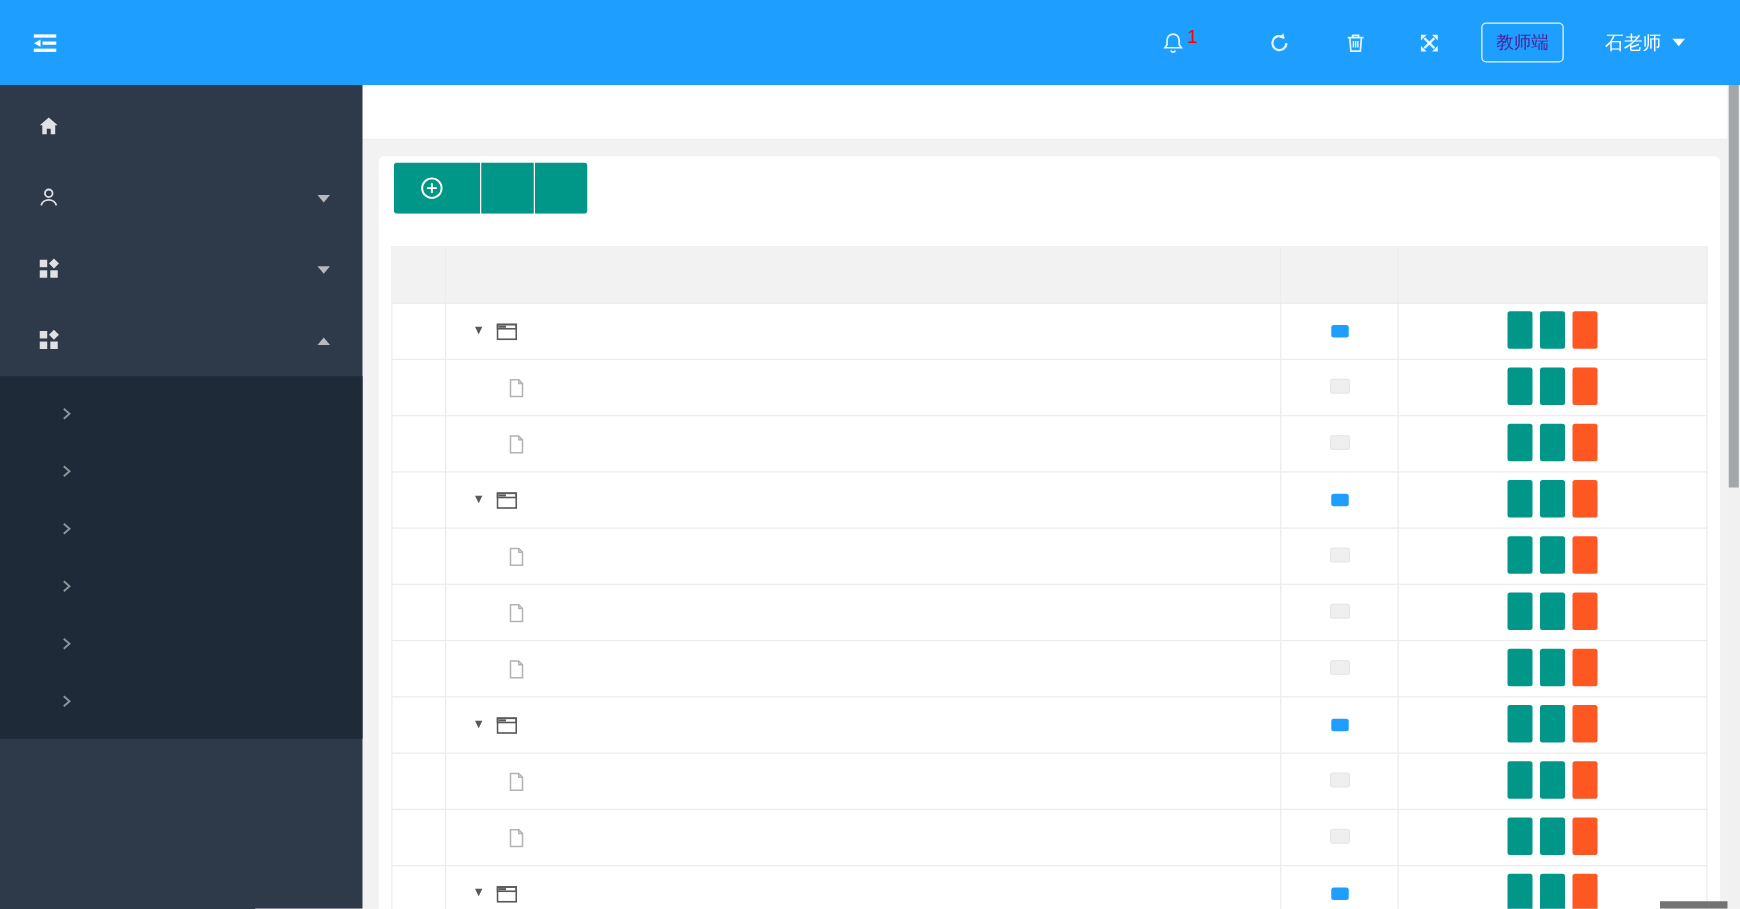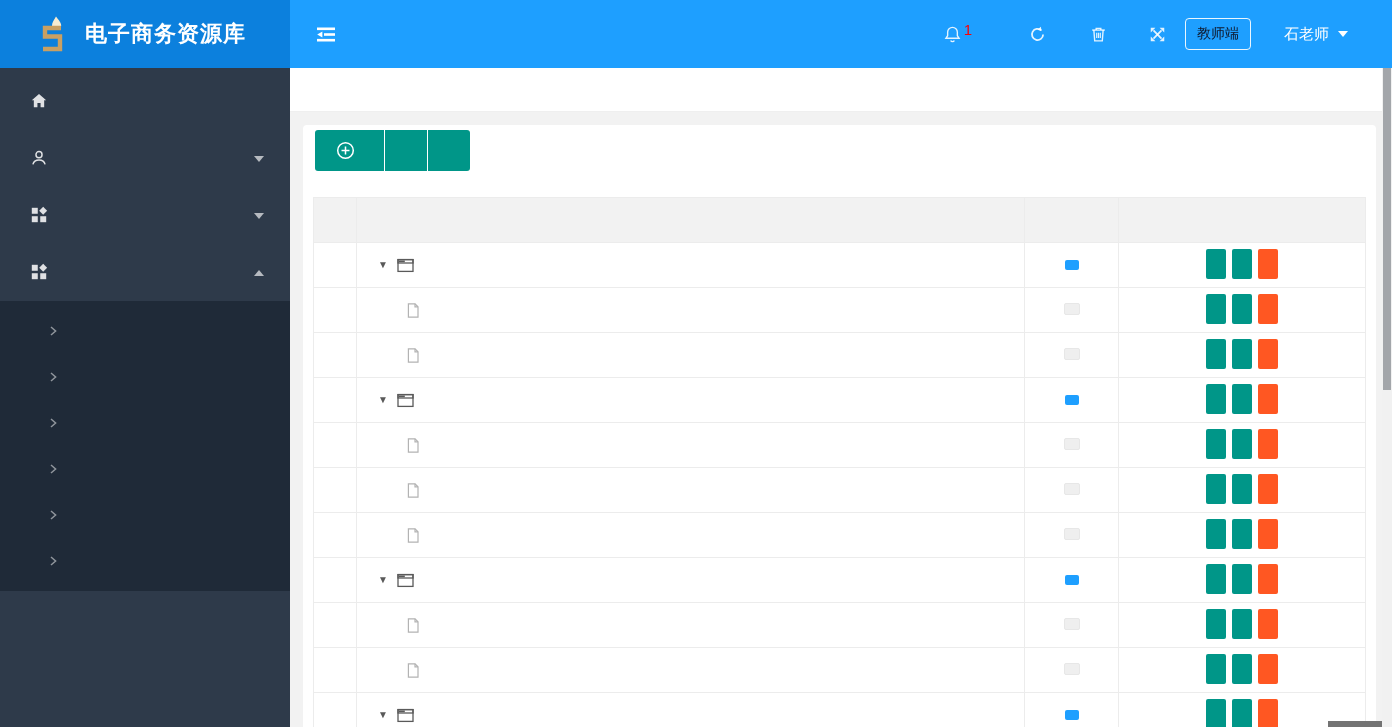--- a/index.html
+++ b/index.html
@@ -17,21 +17,21 @@
   .logo-title{color:#fff;font-size:22px;font-weight:bold;margin-left:15px;letter-spacing:1px;white-space:nowrap;}
   .topbar-main{flex:1;display:flex;align-items:center;position:relative;}
   .collapse-btn{margin-left:23px;width:26px;height:26px;display:flex;align-items:center;justify-content:center;cursor:pointer;color:#fff;}
   .topbar-right{position:absolute;right:44px;top:0;height:68px;display:flex;align-items:center;color:rgba(255,255,255,.88);}
   .tb-ic{display:inline-flex;align-items:flex-start;cursor:pointer;color:rgba(255,255,255,.88);}
   .bell-wrap{position:relative;margin-right:8px;}
   .notif-num{color:var(--notif);font-size:15px;margin-left:2px;position:relative;top:-4px;}
   .ic-refresh{margin-left:48px;}
   .ic-trash{margin-left:42px;}
   .ic-full{margin-left:40px;}
-  .role-btn{margin-left:18px;border:1px solid rgba(255,255,255,.9);border-radius:4px;color:#0f172a;font-size:14px;padding:6px 11px;background:transparent;cursor:pointer;white-space:nowrap;}
+  .role-btn{margin-left:32px;border:1px solid rgba(255,255,255,.9);border-radius:4px;color:#4c1d95;font-size:14px;padding:6px 11px;background:transparent;cursor:pointer;white-space:nowrap;}
   .user-wrap{margin-left:33px;display:flex;align-items:center;cursor:pointer;}
   .user-name{color:#fff;font-size:15px;white-space:nowrap;font-family:Liberation Mono, monospace;}
   .tri{display:inline-block;width:0;height:0;}
   .tri.down{border-left:5px solid transparent;border-right:5px solid transparent;border-top:6px solid currentColor;}
   .tri.up{border-left:5px solid transparent;border-right:5px solid transparent;border-bottom:6px solid currentColor;}
   .user-caret{margin-left:9px;color:#fff;}
 
   
   .sidebar{position:absolute;left:0;top:68px;width:290px;height:659px;background:var(--sidebar);z-index:4;}
   .menu{padding-top:5px;}
@@ -74,29 +74,20 @@
 
   
   .v-scroll{position:absolute;right:0;top:68px;width:10px;height:659px;background:#f1f1f1;z-index:6;}
   .v-thumb{position:absolute;left:1px;top:0;width:8px;height:322px;background:#a3a6aa;border-radius:0;}
   .h-thumb{position:absolute;left:1328px;top:721px;width:54px;height:6px;background:#737373;z-index:7;}
 </style>
 </head>
 <body>
 
 <header class="topbar">
-  <div class="logo">
-    <span style="display:inline-flex;">
-      <svg width="34" height="38" viewBox="0 0 34 38">
-        <path d="M20 1.5 C23 5.5 25.2 7.6 25.2 10.4 a4.6 4.6 0 0 1 -9.2 0 C16 7.6 17.6 5.5 20 1.5 Z" fill="#f7ecd2"></path>
-        <path d="M25 13 H9 V21.5 H24 V34 H7" stroke="#c9a063" stroke-width="4.4" fill="none"></path>
-      </svg>
-    </span>
-    <span class="logo-title">电子商务资源库</span>
-  </div>
   <div class="topbar-main">
     <span class="collapse-btn">
       <svg width="22" height="17" viewBox="0 0 22 17" fill="currentColor">
         <rect x="2" y="1.5" width="18" height="2.6"></rect>
         <rect x="9" y="7.2" width="11" height="2.6"></rect>
         <path d="M7.4 5.6 V11.4 L2.2 8.5 Z"></path>
         <rect x="2" y="12.9" width="18" height="2.6"></rect>
       </svg>
     </span>
     <div class="topbar-right">

